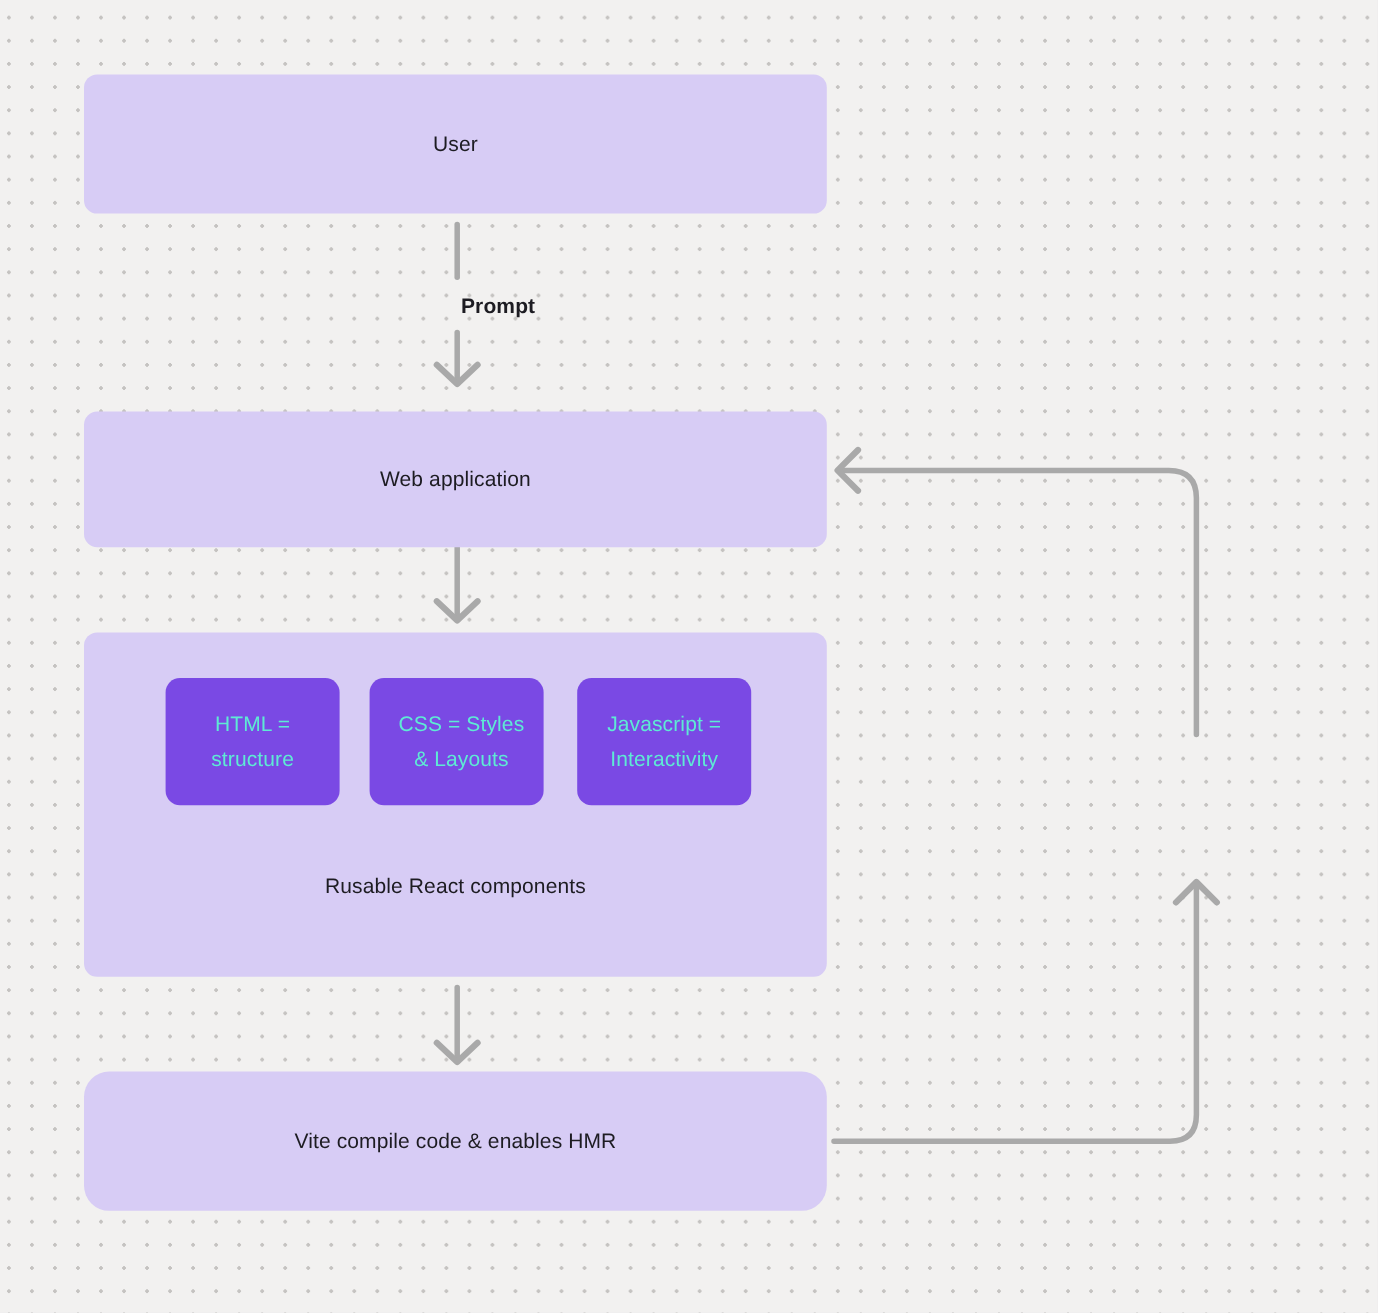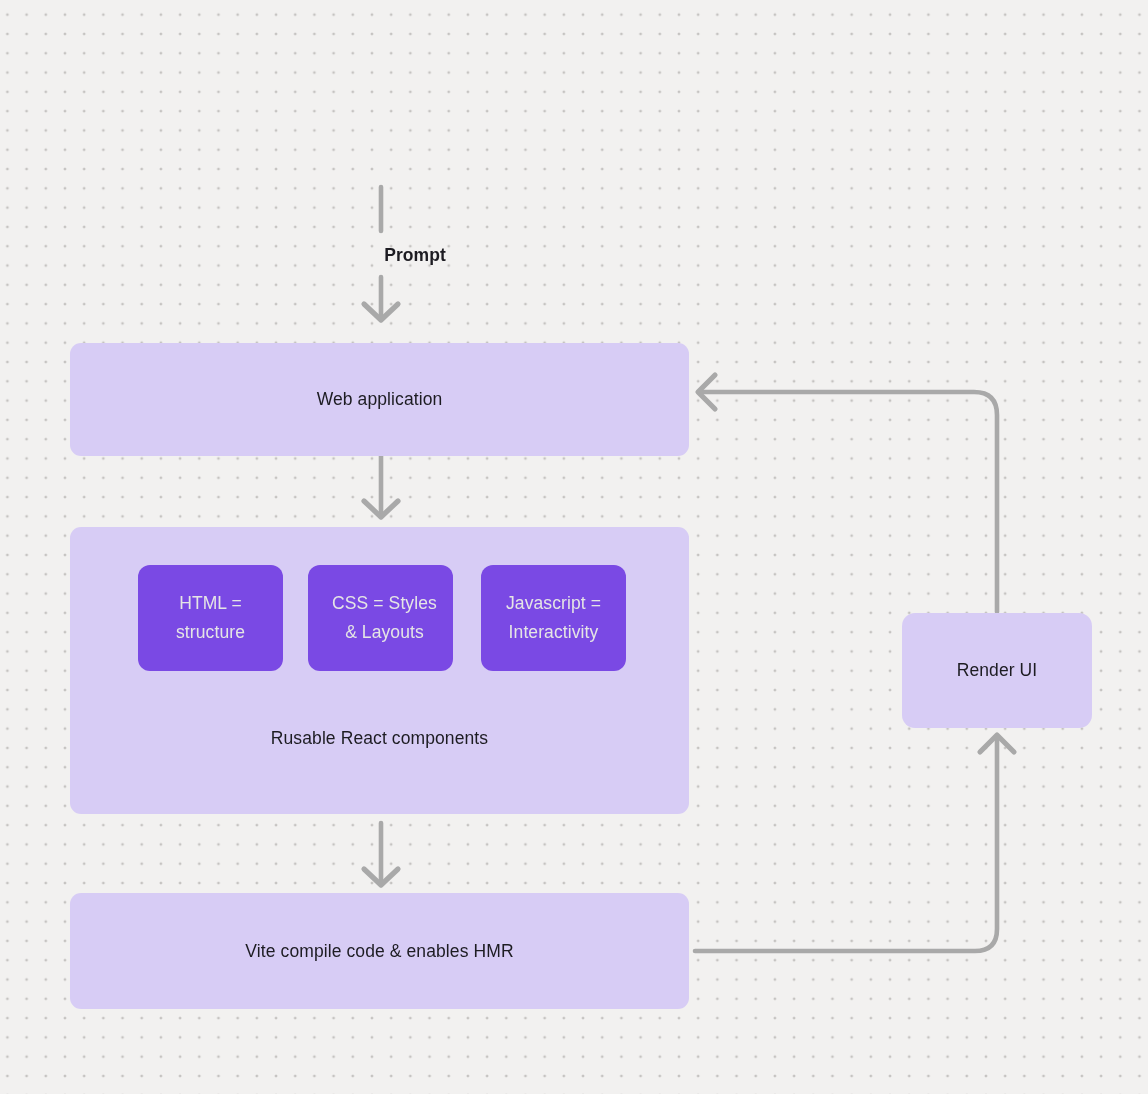--- a/index.html
+++ b/index.html
@@ -26,31 +26,31 @@
     align-items: center;
     justify-content: center;
     font-size: 17.5px;
     letter-spacing: 0.1px;
     text-align: center;
   }
 
   #node-user      { left: 70px;  top: 62px;  width: 619px; height: 116px; }
   #node-webapp    { left: 70px;  top: 331px; width: 619px; height: 113px; margin-top: 12px; }
   #node-container { left: 70px;  top: 527px; width: 619px; height: 287px; display: block; }
-  #node-vite      { left: 70px;  top: 893px; width: 619px; height: 116px; }
+  #node-vite      { left: 70px;  top: 893px; width: 619px; height: 116px; border-radius: 21px; }
   #node-render    { left: 902px; top: 613px; width: 190px; height: 115px; border-radius: 13px; }
 
   .chip {
     position: absolute;
     top: 38px;
     width: 145px;
     height: 106px;
     background: #7a49e4;
     border-radius: 12px;
-    color: #e5e5e5;
+    color: #5eead4;
     display: flex;
     align-items: center;
     justify-content: center;
     text-align: center;
     font-size: 17.5px;
     line-height: 29px;
     padding: 0 12px;
     box-sizing: border-box;
   }
   #chip-html { left: 68px; }
@@ -122,20 +122,23 @@
       <path class="stroke" d="M 695 951 L 975 951 Q 997 951 997 929 L 997 740"></path>
       <polyline class="stroke head" points="980,752 997,735 1014,752"></polyline>
     </g>
 
     <g>
       <path class="stroke" d="M 997 612 L 997 415 Q 997 392 974 392 L 703 392"></path>
       <polyline class="stroke head" points="715,375 698,392 715,409"></polyline>
     </g>
   </svg>
 
+  <div class="node" id="node-user">
+    <span>User</span>
+  </div>
 
   <div class="edge-label">Prompt</div>
 
   <div class="node" id="node-webapp">
     <span>Web application</span>
   </div>
 
   <div class="node" id="node-container">
     <div class="chip" id="chip-html">
       <span>HTML = structure</span>
@@ -146,17 +149,14 @@
     <div class="chip" id="chip-js">
       <span>Javascript = Interactivity</span>
     </div>
     <div class="container-caption">Rusable React components</div>
   </div>
 
   <div class="node" id="node-vite">
     <span>Vite compile code &amp; enables HMR</span>
   </div>
 
-  <div class="node" id="node-render">
-    <span>Render UI</span>
-  </div>
 
 </div>
 
 </body></html>

